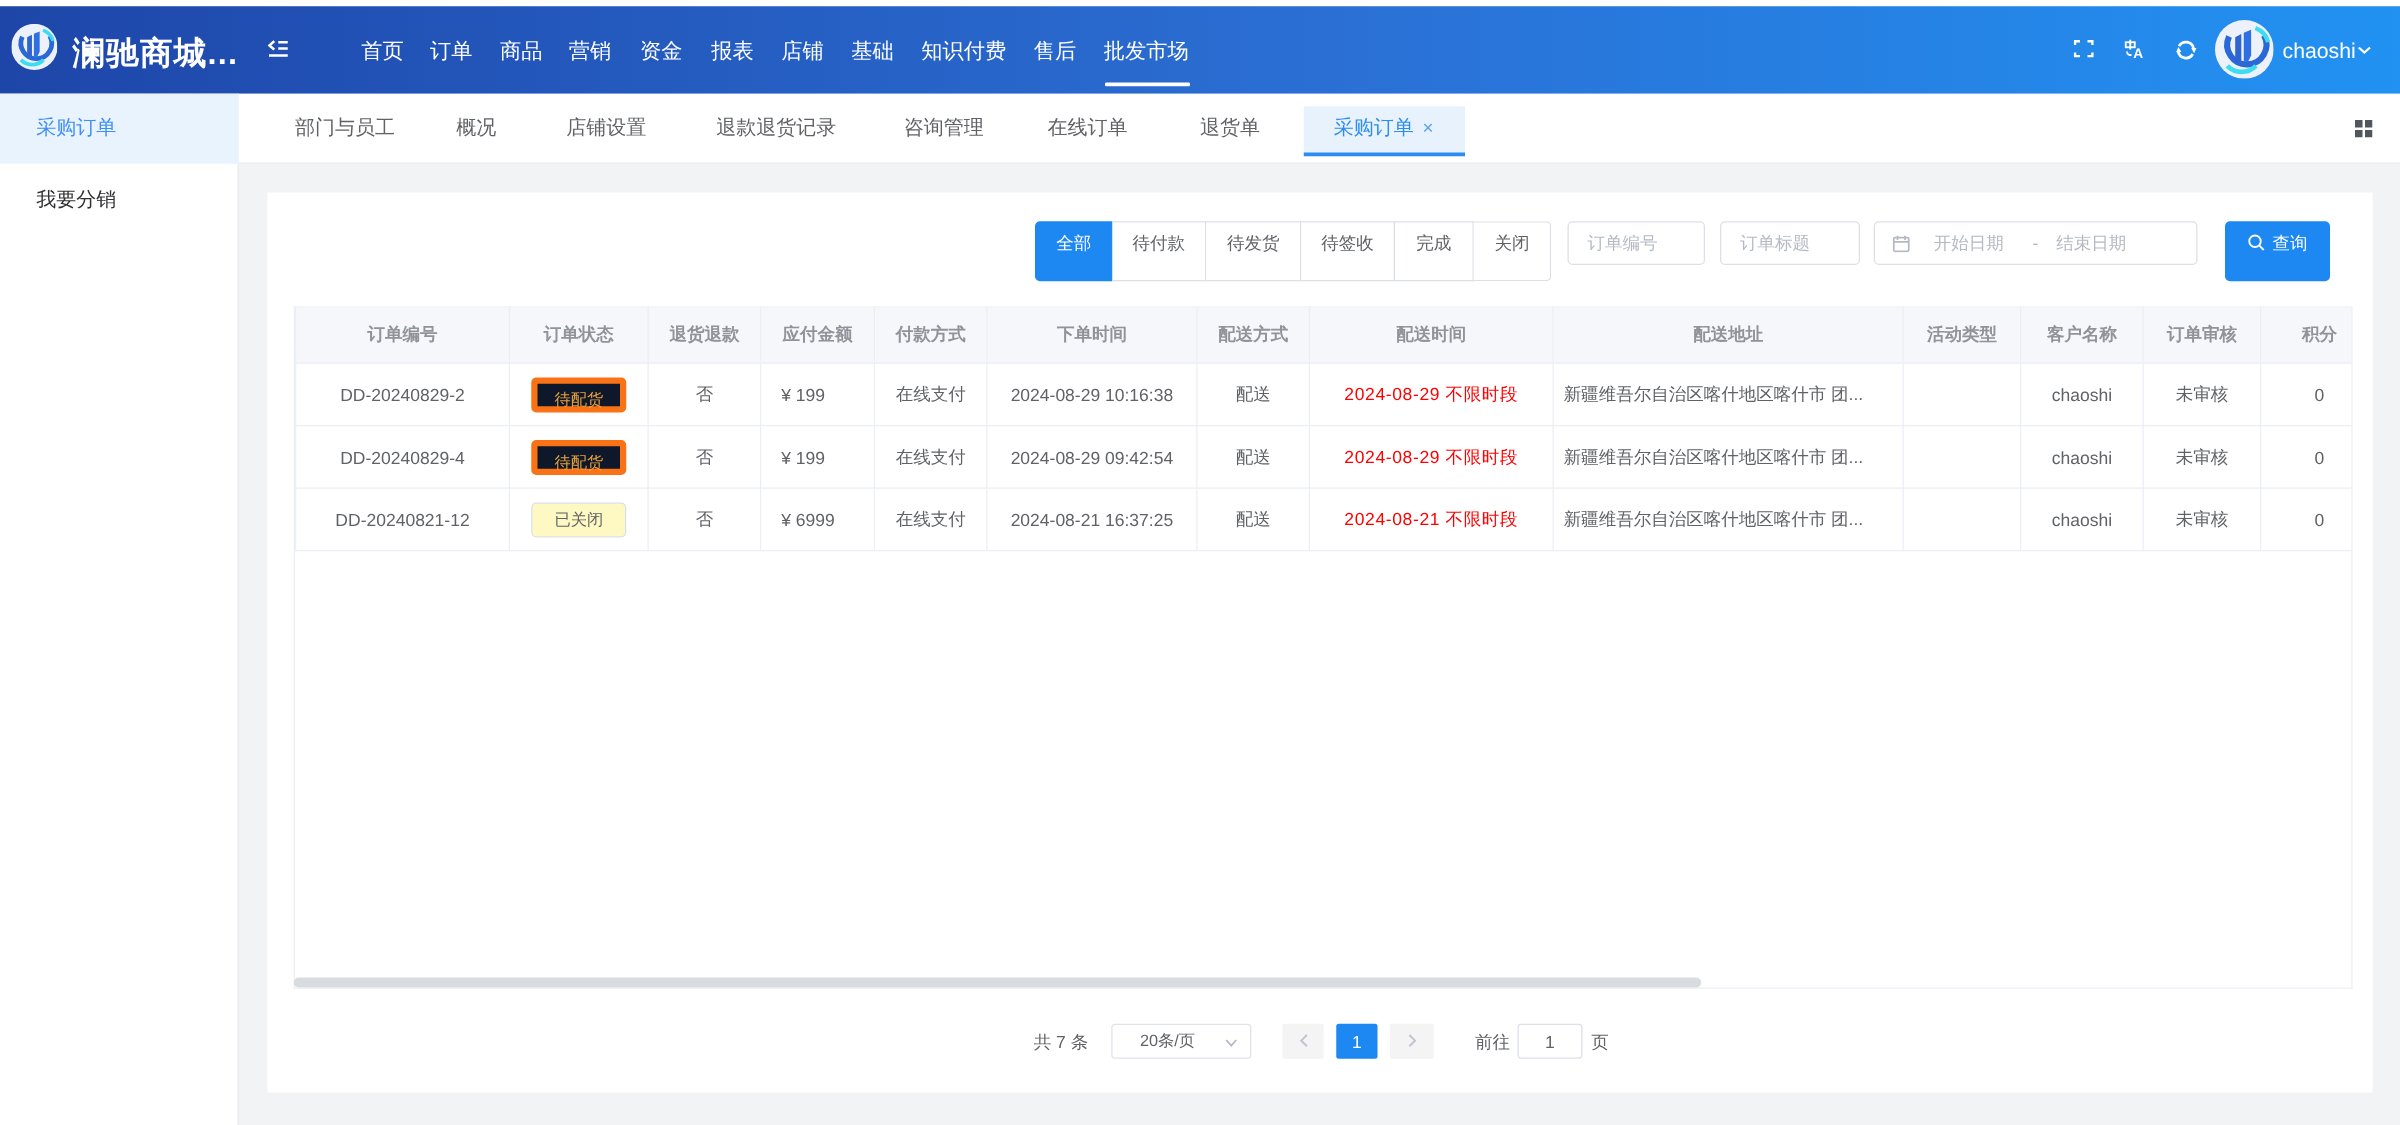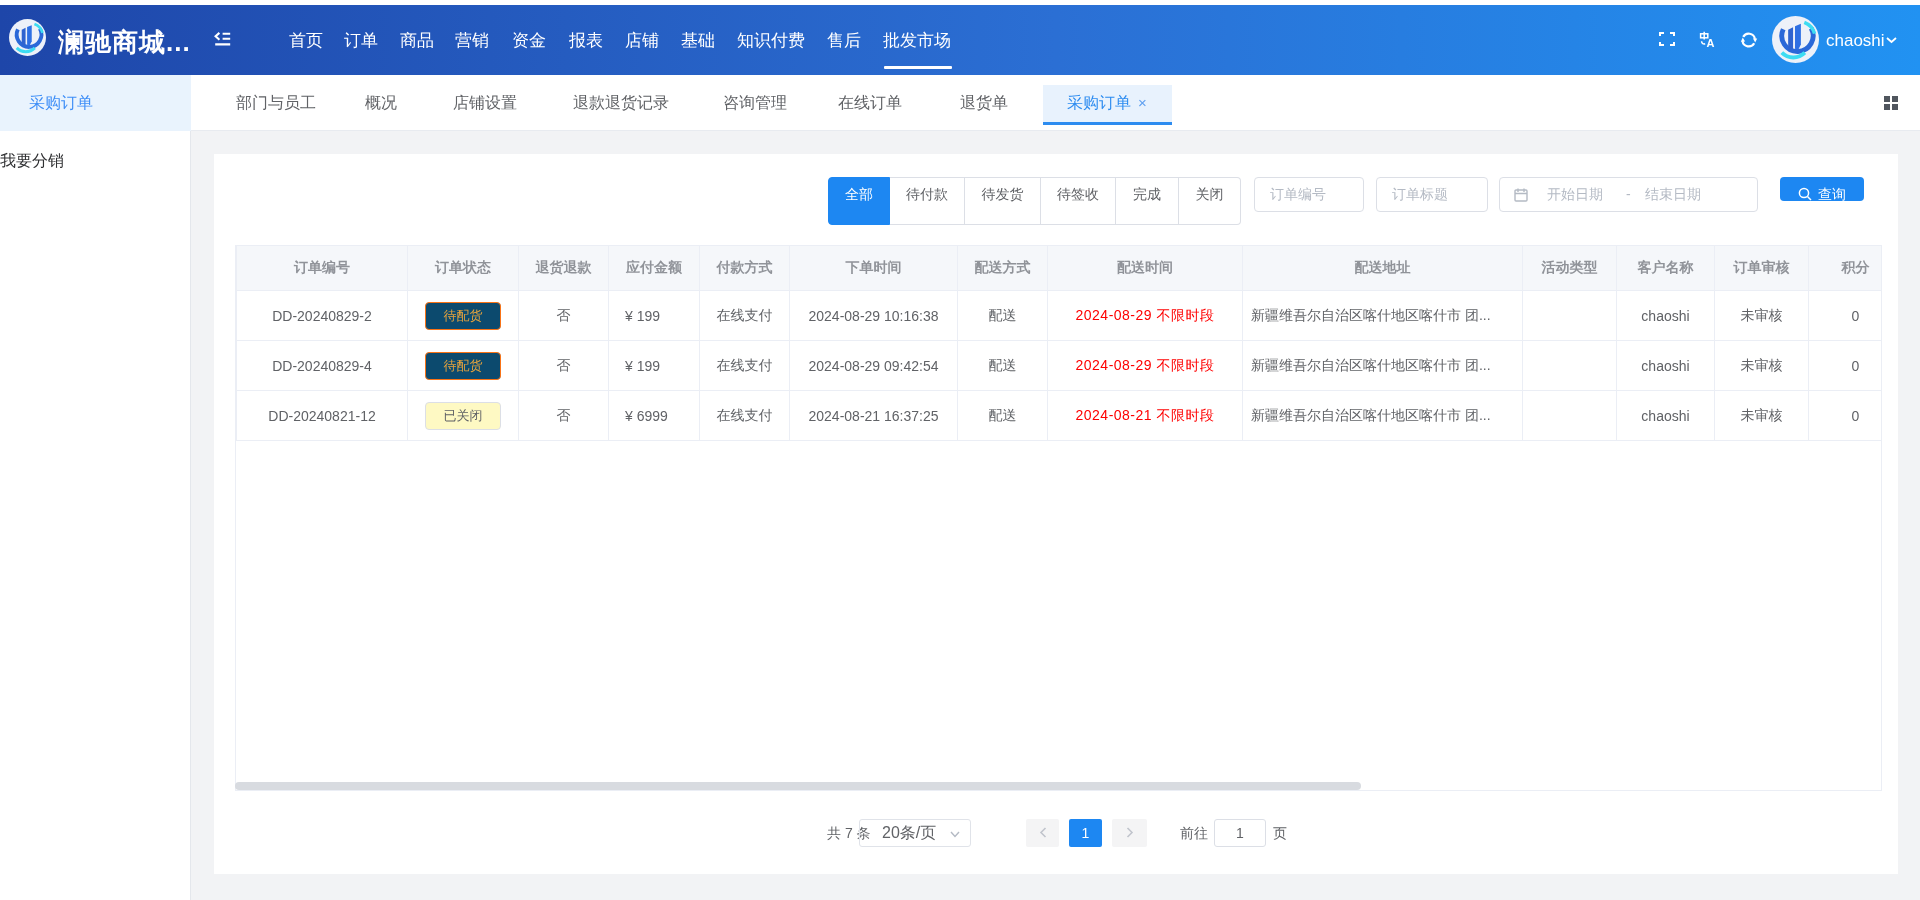--- a/index.html
+++ b/index.html
@@ -15,58 +15,58 @@
 #foldIco { left:214px; top:27px; }
 .nav { top:26px; color:#fff; font-size:17px; line-height:20px; white-space:nowrap; }
 #navUl { left:0; top:61px; width:68px; height:3px; background:#fff; border-radius:1px; }
 
 .hicon { top:27px; }
 #avatar { left:1772px; top:11px; width:47px; height:47px; }
 #uname { left:1826px; top:26px; color:#fff; font-size:17px; }
 
 #sidebar { left:0; top:75px; width:191px; height:825px; background:#fff; border-right:1px solid #e4e7ec; }
 #side1 { left:0; top:0px; width:191px; height:56px; background:#e9f3fd; color:#3e8ef7; font-size:16px; line-height:56px; padding-left:29px; }
-#side2 { left:0; top:58px; width:191px; height:56px; color:#303133; font-size:16px; line-height:56px; }
+#side2 { left:0; top:58px; width:191px; height:56px; color:#303133; font-size:16px; line-height:56px; padding-left:29px; }
 
 #tabbar { left:191px; top:75px; width:1729px; height:56px; background:#fff; border-bottom:1px solid #e8ebf0; }
 .tab { top:20px; color:#606266; font-size:16px; line-height:16px; white-space:nowrap; }
 #tabActBg { left:852px; top:10px; width:129px; height:40px; background:#e8f2fd; border-bottom:3px solid #2d8cf0; }
 #tabActTx { left:876px; top:20px; color:#2d8cf0; font-size:16px; line-height:16px; }
 #tabX { left:947px; top:19px; color:#5e9ff0; font-size:15px; }
 #gridIco { left:1693px; top:21px; }
 
 #card { left:214px; top:154px; width:1684px; height:720px; background:#fff; }
 
 .rgrp { top:177px; height:48px; border:1px solid #dcdfe6; background:#fff; color:#606266;
   font-size:14px; text-align:center; line-height:33px; }
 .rgrp.first { border-radius:4px 0 0 4px; }
 .rgrp.last { border-radius:0 4px 4px 0; }
 .rgrp.on { background:#1d87f2; border-color:#1d87f2; color:#fff; }
 .rgrp.mid { border-left:none; }
 .inpt { top:177px; height:35px; border:1px solid #dcdfe6; border-radius:4px; background:#fff;
   font-size:14px; color:#b4bac4; line-height:33px; }
-#qbtn { left:1780px; top:177px; width:84px; height:24px; background:#1d87f2; border-radius:4px;
+#qbtn { left:1780px; top:177px; width:84px; height:48px; background:#1d87f2; border-radius:4px;
   color:#fff; font-size:14px; text-align:center; line-height:35px; }
 
 #twrap { left:235px; top:245px; width:1647px; height:546px; border:1px solid #ebeef5; border-top:none; overflow:hidden; }
 table { border-collapse:collapse; table-layout:fixed; width:1666px; font-size:14px; }
 th { height:45px; background:#f5f7fa; color:#909399; font-weight:bold; border:1px solid #ebeef5; font-size:14px; }
 td { height:50px; color:#606266; border:1px solid #ebeef5; text-align:center; background:#fff; }
 td.al, th.al { text-align:left; padding-left:16px; }
 td.ad { text-align:left; padding-left:8px; white-space:nowrap; overflow:hidden; }
 .chip { display:inline-block; width:76px; height:28px; line-height:26px; border-radius:4px; font-size:13px; }
-.cw { color:#e6a23c; background:#0c4a6e; border:1px solid #f97316; }
+.cw { color:#e6a23c; background:#0f172a; border:5px solid #f97316; }
 .cs { color:#67c23a; background:#f0f9eb; border:1px solid #c2e7b0; }
 .ci { color:#606266; background:#fef9c3; border:1px solid #dcdfe6; }
 .red { color:#fe0000; letter-spacing:0.5px; }
 
 #hthumb { left:235px; top:782px; width:1126px; height:8px; background:#d8dbe0; border-radius:4px; }
 
 .pg { top:819px; height:28px; font-size:14px; color:#606266; }
-#psel { left:859px; width:112px; border:1px solid #e0e3e9; border-radius:3px; line-height:26px; font-size:16px; }
+#psel { left:889px; width:112px; border:1px solid #e0e3e9; border-radius:3px; line-height:26px; font-size:13px; }
 .pbtn { width:33px; background:#f4f4f5; border-radius:2px; text-align:center; line-height:28px; color:#c0c4cc; }
 #pcur { left:1069px; width:33px; background:#1d87f2; color:#fff; border-radius:2px; text-align:center; line-height:28px; }
 #pinp { left:1214px; width:52px; border:1px solid #dcdfe6; border-radius:3px; text-align:center; line-height:26px; color:#606266; }
 </style>
 </head>
 <body>
 <div class="abs" id="topstrip"></div>
 <svg width="0" height="0" style="position:absolute">
   <symbol id="lcLogo" viewBox="0 0 48 48">
     <circle cx="24" cy="24" r="24" fill="#edf1f9"></circle>

